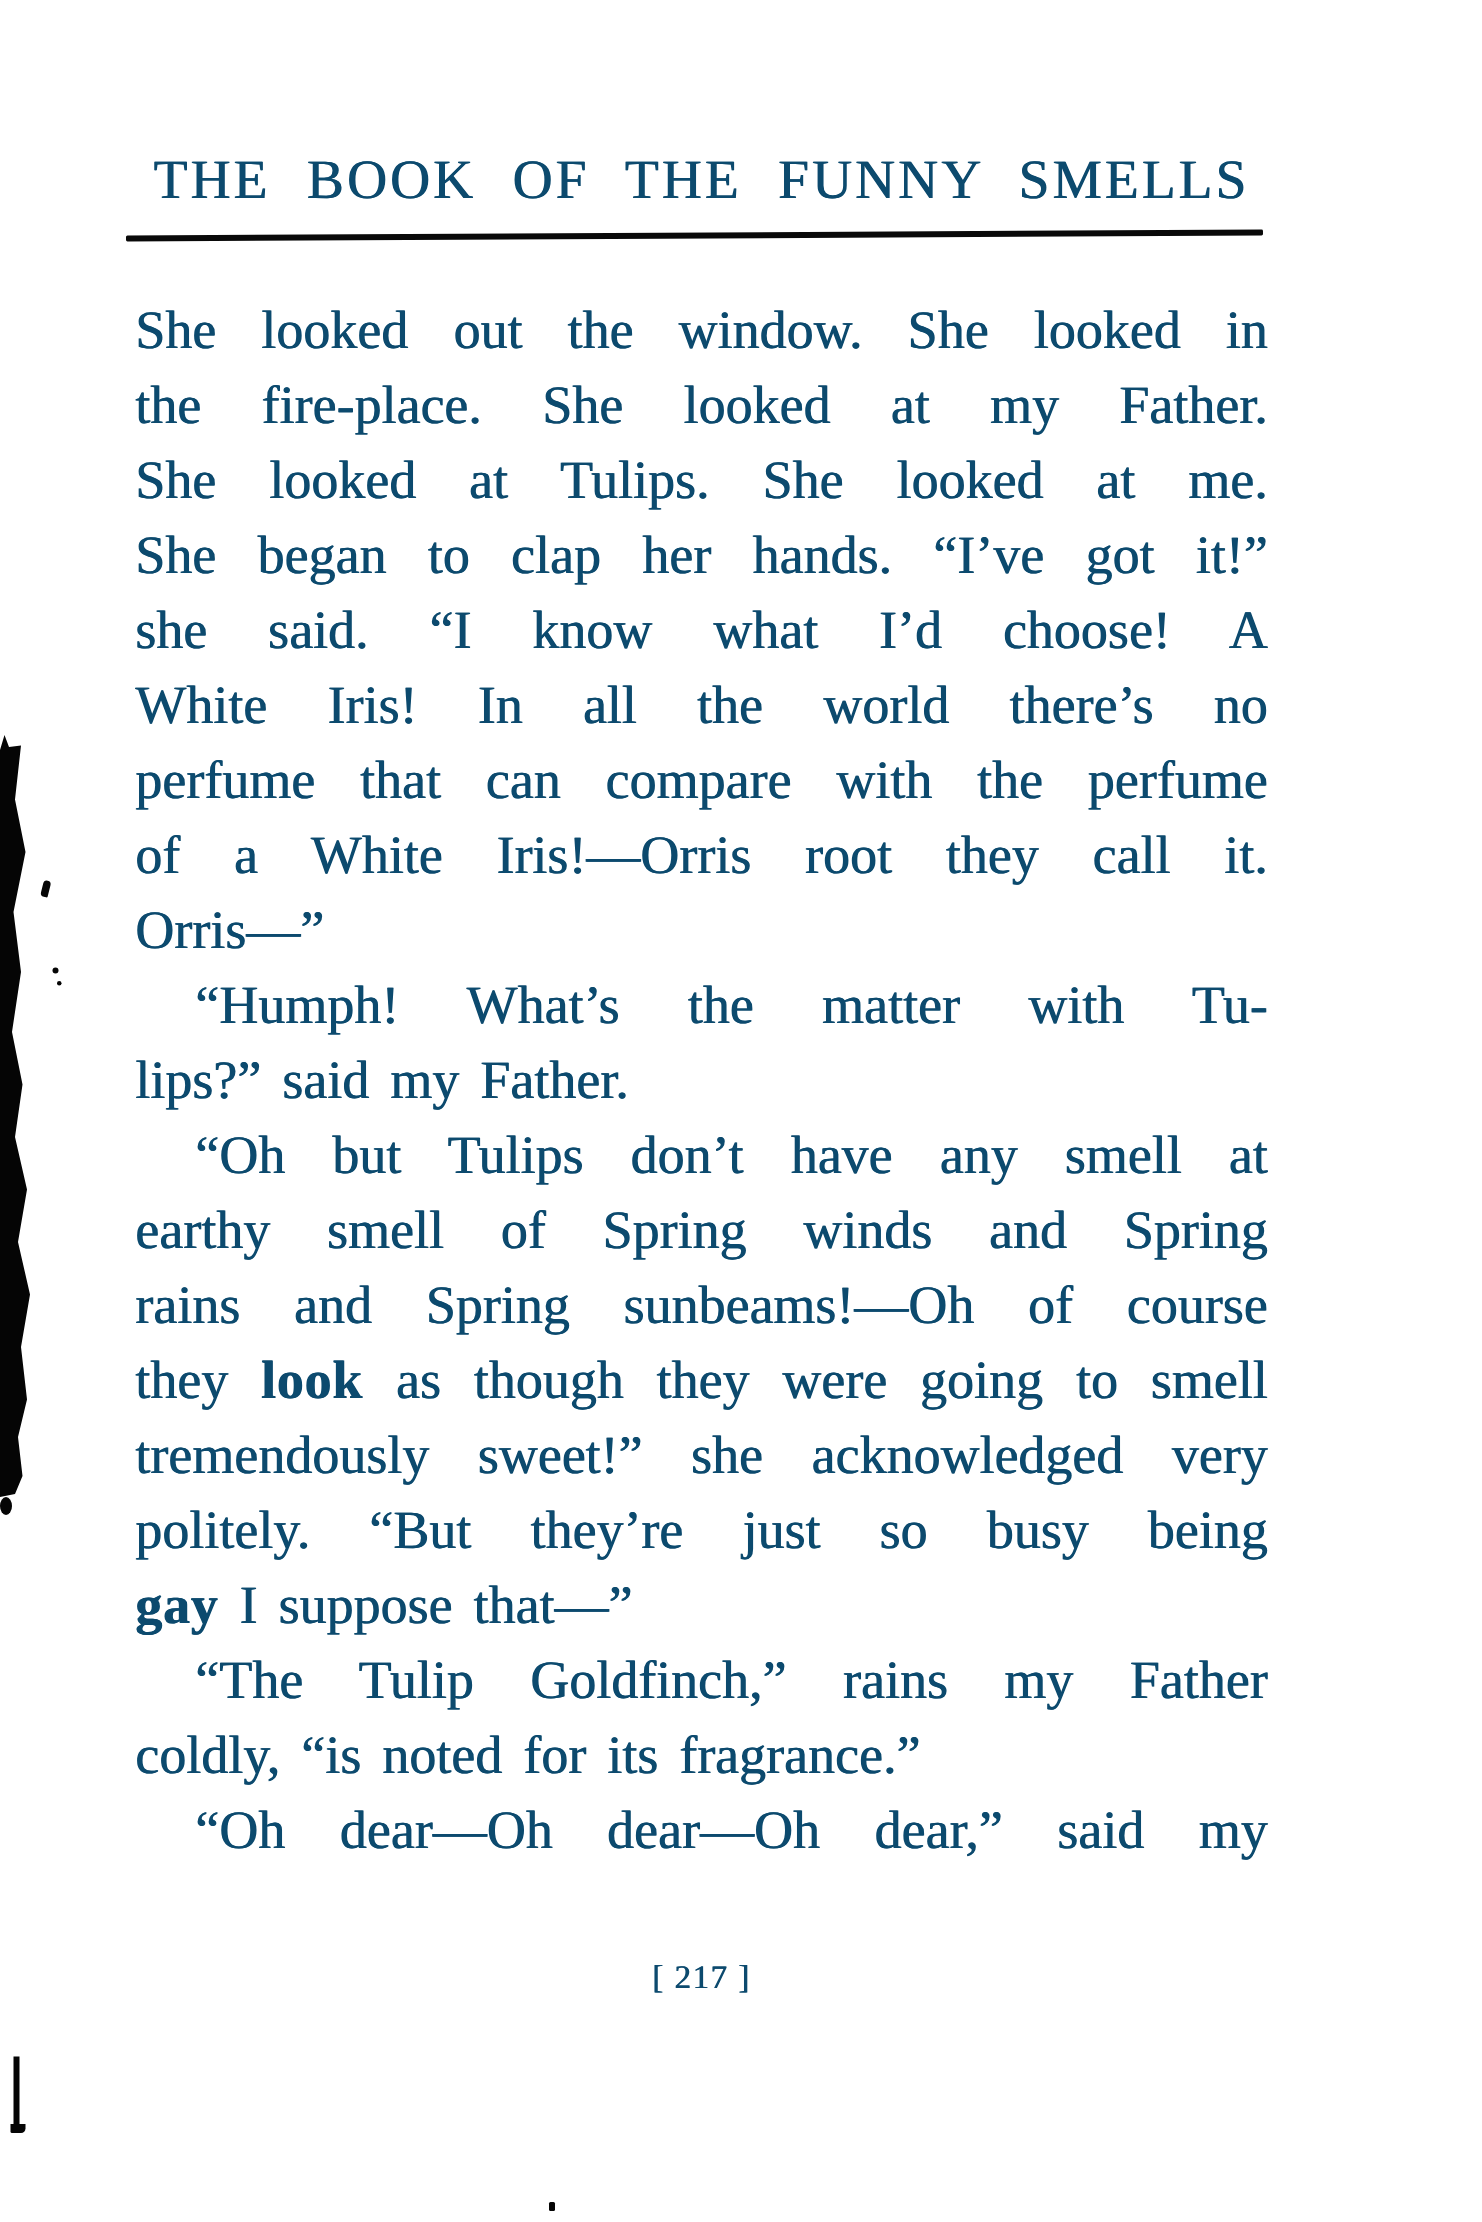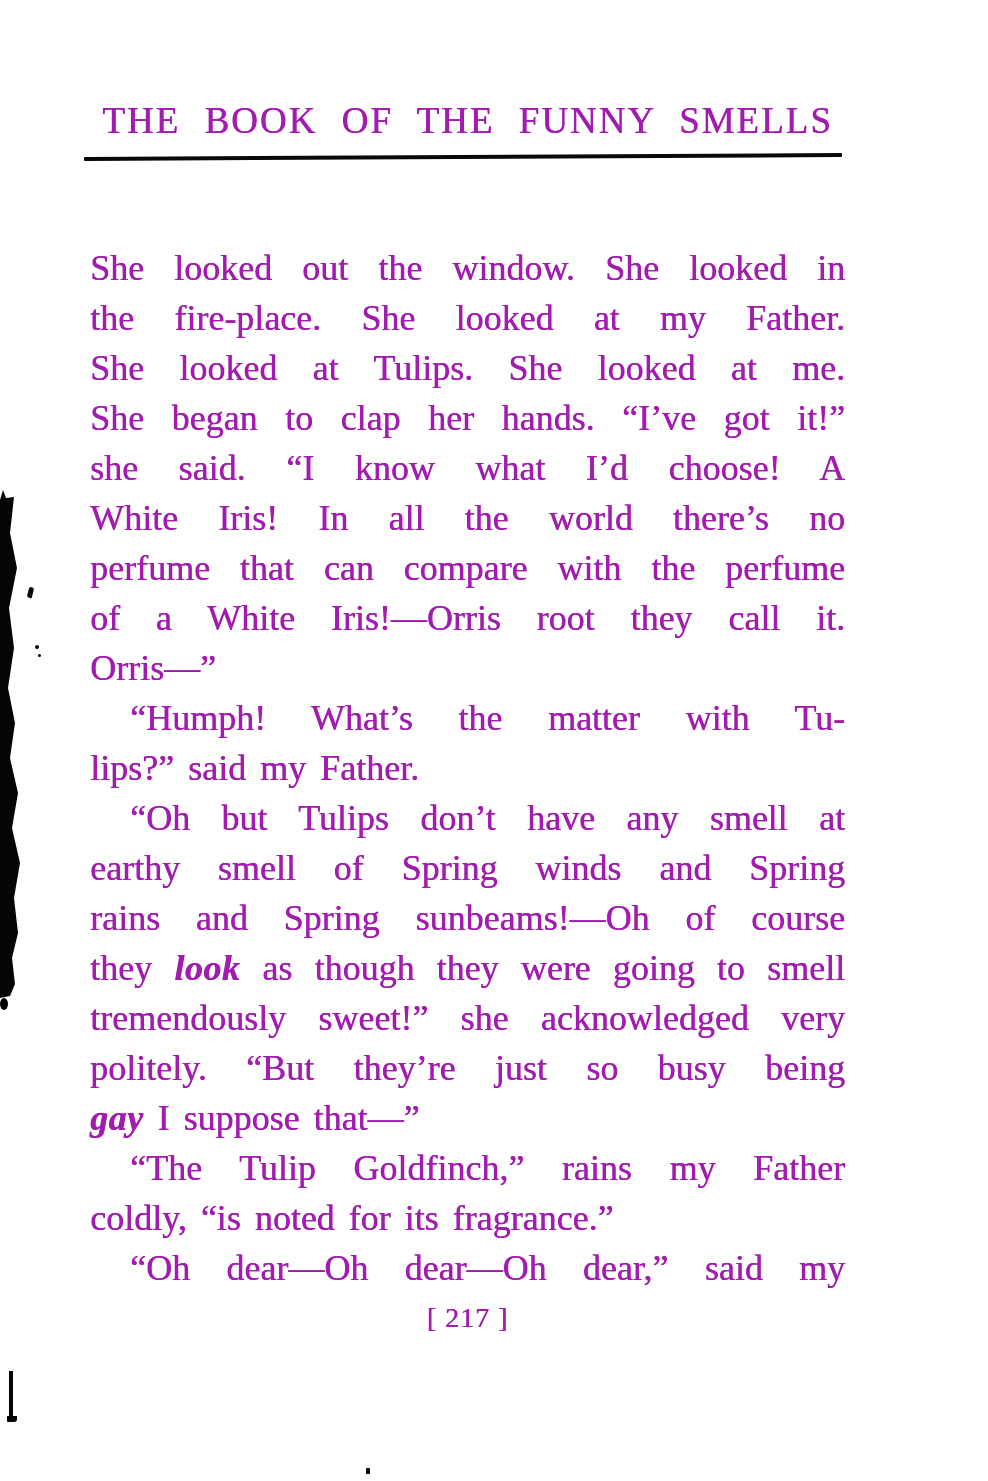--- a/index.html
+++ b/index.html
@@ -1,42 +1,42 @@
 <!DOCTYPE html>
 <html><head>
 <meta charset="utf-8">
 <style>
   html,body { margin:0; padding:0; background:#ffffff; }
   .page {
     position:relative; width:940px; height:1481px; background:#ffffff;
-    overflow:hidden; color:#a21caf;
+    overflow:hidden; color:#0c4a6e;
     font-family:"Liberation Serif","DejaVu Serif",serif;
     text-shadow:0.5px 0 currentColor; 
   }
   .header-title {
     position:absolute; top:100px; left:90px; width:755px;
     text-align:center; font-size:37px; line-height:42px;
     letter-spacing:2px; word-spacing:13px; white-space:nowrap;
   }
   .header-rule {
     position:absolute; left:84px; top:157px; width:758px; height:4px;
     background:#090909; transform:rotate(-0.3deg); transform-origin:left center;
     border-radius:1px;
   }
   .body-text {
     position:absolute; left:90px; top:195px; width:755px;
-    font-size:36px; line-height:50px; word-spacing:5px;margin-top:48px;
+    font-size:36px; line-height:50px; word-spacing:5px;
   }
   .line { height:50px; }
   .line.just { text-align:justify; text-align-last:justify; }
   .line.indent { text-indent:40px; }
-  .em { font-style:italic; font-weight:600; letter-spacing:0.5px; }
+  .em { font-weight:600; letter-spacing:0.5px; }
   .page-number {
     position:absolute; top:1300px; left:90px; width:755px;
-    text-align:center; font-size:28px; line-height:36px; letter-spacing:1px;
+    text-align:center; font-size:22px; line-height:36px; letter-spacing:1px;
   }
   .artifact { position:absolute; }
   .blk { background:#050505; }
 </style>
 </head>
 <body>
 
 <div class="page">
 
   <div class="header-title">THE BOOK OF THE FUNNY SMELLS</div>

